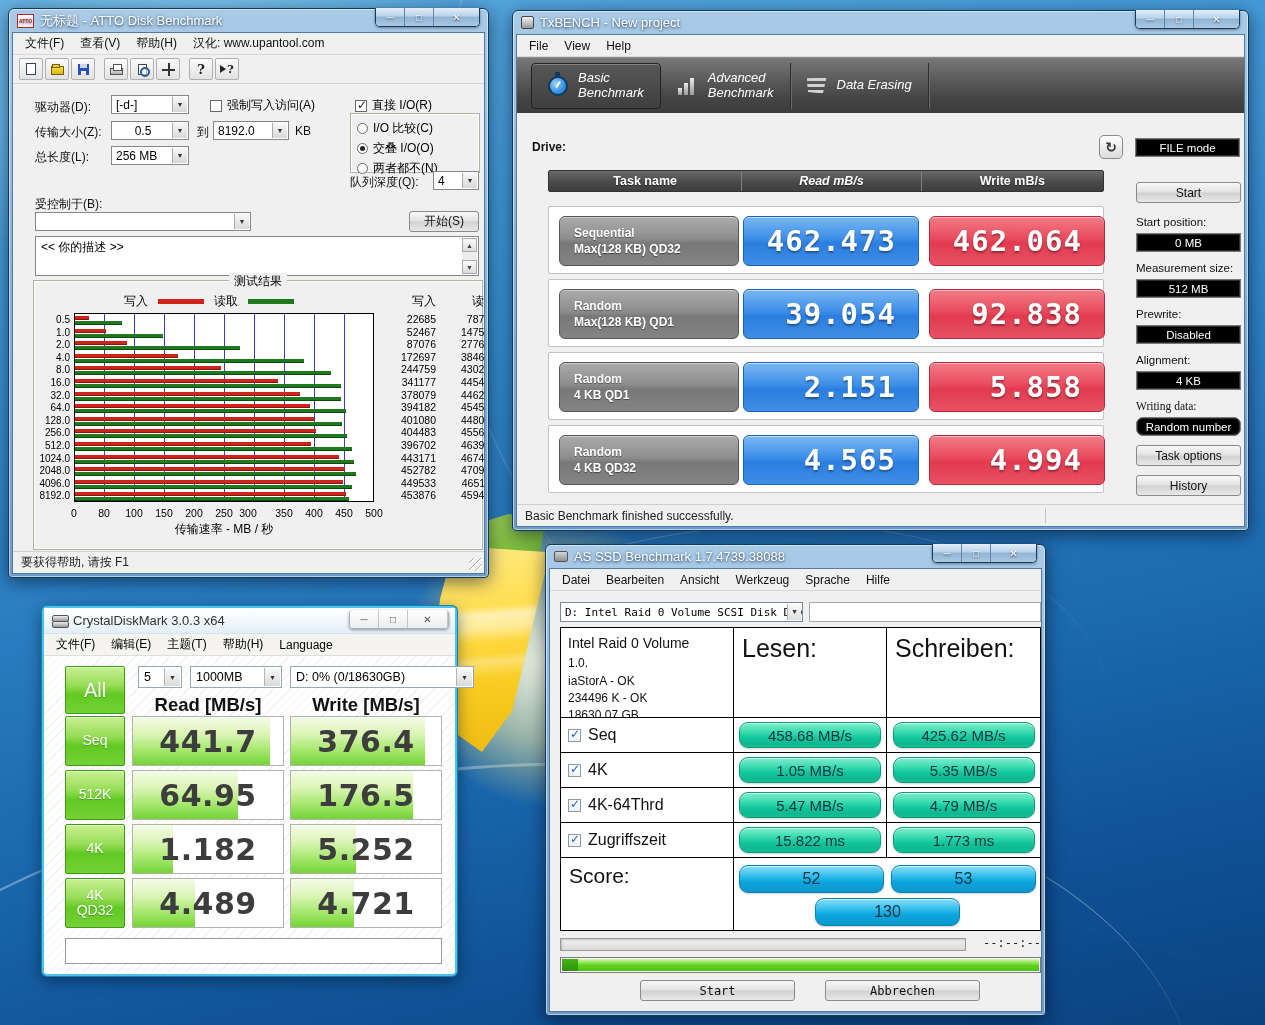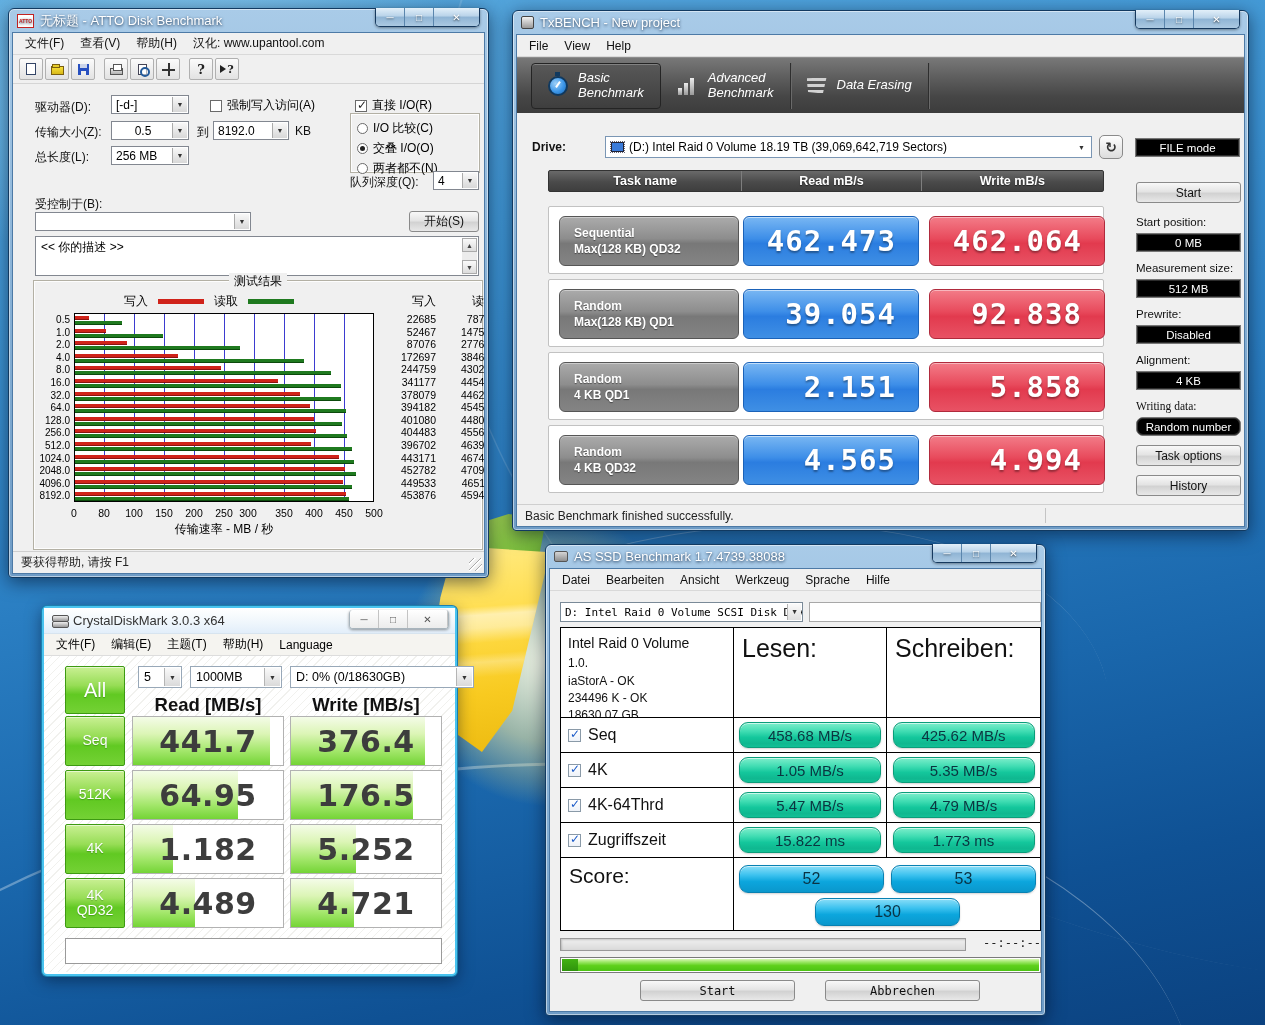--- a/index.html
+++ b/index.html
@@ -152,21 +152,21 @@
   .disk-icon{width:13px;height:10px;background:#3a7ad8;border:1px solid #223;outline:1px dotted #667;flex:none;}
   .refresh-btn{position:absolute;left:582px;top:22px;width:24px;height:24px;border-radius:5px;
     background:linear-gradient(#fdfdfd,#dcdcdc);border:1px solid #8a8a8a;font:bold 14px/22px "DejaVu Sans",sans-serif;text-align:center;color:#333;}
   .blackbox{background:#000;color:#fff;border:1px solid #777;box-shadow:inset 0 0 0 1px #2c2c2c;
     display:flex;align-items:center;justify-content:center;font-size:11.5px;position:absolute;width:105px;height:19px;}
   .tx-header{position:absolute;left:31px;top:57px;width:556px;height:22px;display:flex;
     background:linear-gradient(180deg,#6a6a6a,#4a4a4a 55%,#3e3e3e);border:1px solid #333;border-radius:2px;
     color:#fff;font-size:12.5px;font-weight:bold;text-shadow:0 1px 1px rgba(0,0,0,.5);}
   .tx-header div{display:flex;align-items:center;justify-content:center;border-right:1px solid #7e7e7e;}
   .tx-header div:last-child{border-right:none;}
-  .th-task{width:194px;} .th-read{width:180px;} .th-write{width:182px;}
+  .th-task{width:194px;} .th-read{width:180px;font-style:italic;} .th-write{width:182px;}
   .trow{position:absolute;left:31px;width:556px;height:68px;background:#fff;border:1px solid #c2c2c2;border-radius:2px;}
   .taskbtn{position:absolute;left:10px;top:9px;width:180px;height:50px;border-radius:6px;
     background:linear-gradient(180deg,#ababab 0%,#8d8d8d 45%,#787878 55%,#848484 100%);
     border:1px solid #565656;box-shadow:inset 0 1px 0 rgba(255,255,255,.4);
     color:#fff;font-size:12px;font-weight:bold;text-shadow:0 1px 1px rgba(0,0,0,.45);
     display:flex;flex-direction:column;justify-content:center;padding-left:14px;gap:2px;}
   .vbtn{position:absolute;top:9px;width:176px;height:50px;border-radius:6px;color:#fff;
     font:bold 29px "DejaVu Sans Mono",monospace;letter-spacing:1px;text-shadow:0 2px 2px rgba(0,0,0,.35);
     display:flex;align-items:center;justify-content:flex-end;padding-right:22px;}
   .vbtn.blue{left:194px;background:linear-gradient(180deg,#79b7f3 0%,#3d8ee8 45%,#2b7de0 55%,#3f8fe4 100%);
@@ -536,25 +536,20 @@
           </span>
         <span><span>Advanced</span><br><span>Benchmark</span></span>
       </div>
       <div class="tab">
         <span class="eraser-icon"></span>
         <span>Data Erasing</span>
       </div>
     </div>
     <div class="tx-client">
       <span class="lbl" style="left:15px;top:27px;font-weight:bold;">Drive:</span>
-      <div class="tx-drop">
-        <span class="disk-icon"></span>
-        <span>(D:) Intel Raid 0 Volume  18.19 TB (39,069,642,719 Sectors)</span>
-        <span class="arw">▼</span>
-      </div>
       <div class="refresh-btn">↻</div>
       <div class="blackbox" style="left:618px;top:25px;">
           <span>FILE mode</span>
         </div>
       <div class="tx-header">
         <div class="th-task">Task name</div>
         <div class="th-read">Read mB/s</div>
         <div class="th-write">Write mB/s</div>
       </div>
       <div id="tx-rows">

